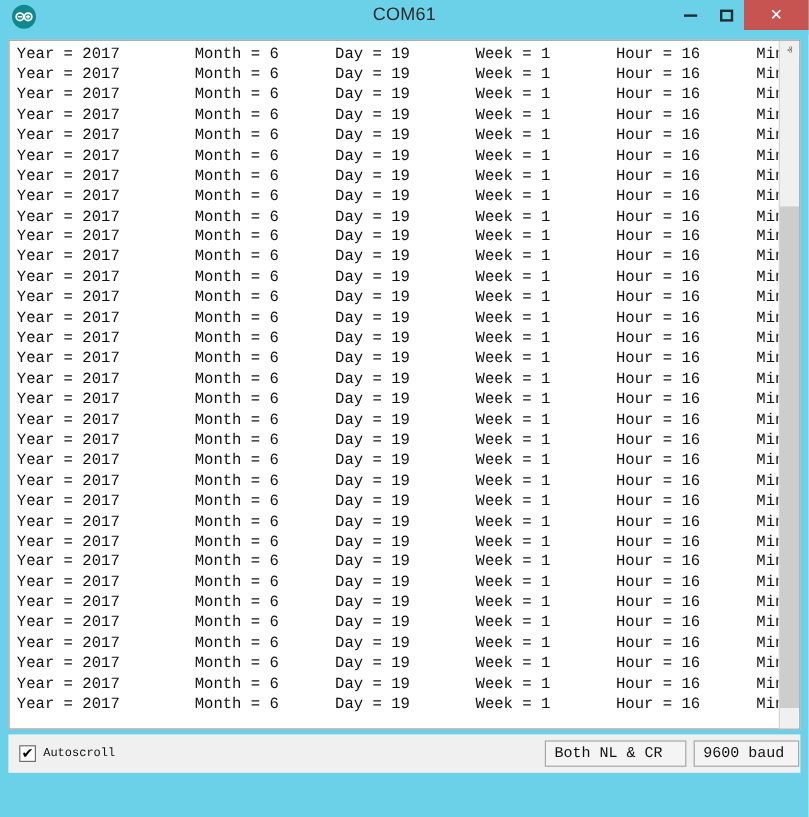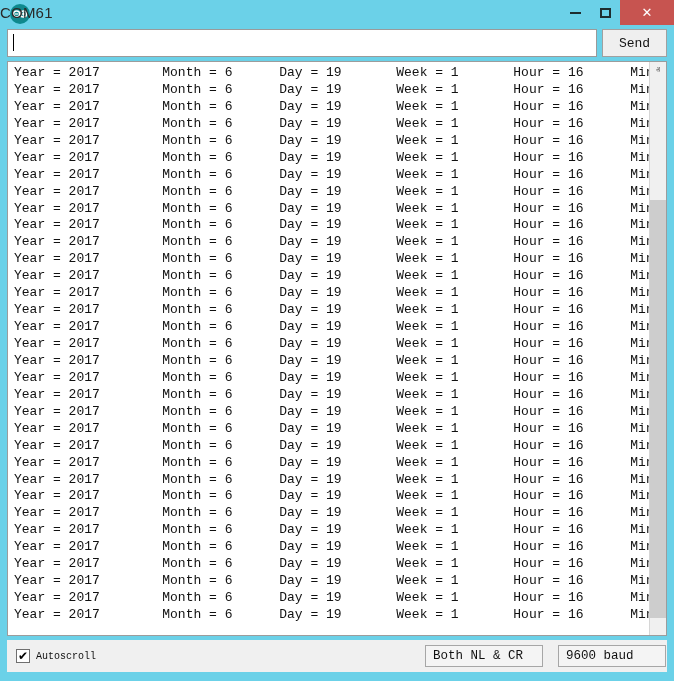--- a/index.html
+++ b/index.html
@@ -31,21 +31,21 @@
     left: 9px;
     top: 3px;
     width: 22px;
     height: 22px;
   }
   .title-text {
     position: absolute;
     left: 0;
     right: 0;
     top: 4px;
-    text-align: left;
+    text-align: center;
     font-size: 15px;
     color: #2a2a2a;
     font-family: "Liberation Sans", sans-serif;
     letter-spacing: 0.2px;
   }
   .win-controls {
     position: absolute;
     right: 0;
     top: 0;
     display: flex;
@@ -224,38 +224,38 @@
   .autoscroll-label {
     margin-left: 6px;
     font-family: "Liberation Mono", monospace;
     font-size: 10px;
     color: #111;
   }
   .dropdowns {
     position: absolute;
     right: 1px;
     display: flex;
-    gap: 15px;
+    gap: 6px;
   }
   .dropdown {
     height: 22px;
     background: #f4f4f4;
     border: 1px solid #a6a6a6;
     box-sizing: border-box;
     display: flex;
     align-items: center;
     justify-content: space-between;
     font-family: "Liberation Mono", monospace;
     font-size: 12.5px;
     color: #111;
     padding: 0 5px 0 7px;
     cursor: default;
   }
   .dropdown.line-ending { width: 118px; }
-  .dropdown.baud { width: 108px; }
+  .dropdown.baud { width: 88px; }
   .dd-arrow {
     font-size: 9px;
     color: #3a3a3a;
     font-family: "DejaVu Sans", sans-serif;
     margin-left: 6px;
   }
 </style>
 </head>
 <body>
 
@@ -284,27 +284,20 @@
       </button>
       <button class="wbtn">
         <span class="glyph-max"></span>
       </button>
       <button class="wbtn close">
         <span class="glyph-close">✕</span>
       </button>
     </div>
   </div>
 
-  <div class="sendrow">
-    <div class="send-input-wrap">
-      <span class="caret"></span>
-      <input class="send-input" type="text" placeholder="" style="">
-    </div>
-    <button class="send-button">Send</button>
-  </div>
 
   <div class="console-outer">
     <div class="console-text" id="console-text"><div class="log-line">Year = 2017        Month = 6      Day = 19       Week = 1       Hour = 16      Minute = 52    Second = 0</div><div class="log-line">Year = 2017        Month = 6      Day = 19       Week = 1       Hour = 16      Minute = 52    Second = 1</div><div class="log-line">Year = 2017        Month = 6      Day = 19       Week = 1       Hour = 16      Minute = 52    Second = 3</div><div class="log-line">Year = 2017        Month = 6      Day = 19       Week = 1       Hour = 16      Minute = 52    Second = 4</div><div class="log-line">Year = 2017        Month = 6      Day = 19       Week = 1       Hour = 16      Minute = 52    Second = 5</div><div class="log-line">Year = 2017        Month = 6      Day = 19       Week = 1       Hour = 16      Minute = 52    Second = 6</div><div class="log-line">Year = 2017        Month = 6      Day = 19       Week = 1       Hour = 16      Minute = 52    Second = 7</div><div class="log-line">Year = 2017        Month = 6      Day = 19       Week = 1       Hour = 16      Minute = 52    Second = 8</div><div class="log-line">Year = 2017        Month = 6      Day = 19       Week = 1       Hour = 16      Minute = 52    Second = 9</div><div class="log-line">Year = 2017        Month = 6      Day = 19       Week = 1       Hour = 16      Minute = 52    Second = 10</div><div class="log-line">Year = 2017        Month = 6      Day = 19       Week = 1       Hour = 16      Minute = 52    Second = 11</div><div class="log-line">Year = 2017        Month = 6      Day = 19       Week = 1       Hour = 16      Minute = 52    Second = 12</div><div class="log-line">Year = 2017        Month = 6      Day = 19       Week = 1       Hour = 16      Minute = 52    Second = 13</div><div class="log-line">Year = 2017        Month = 6      Day = 19       Week = 1       Hour = 16      Minute = 52    Second = 14</div><div class="log-line">Year = 2017        Month = 6      Day = 19       Week = 1       Hour = 16      Minute = 52    Second = 15</div><div class="log-line">Year = 2017        Month = 6      Day = 19       Week = 1       Hour = 16      Minute = 52    Second = 16</div><div class="log-line">Year = 2017        Month = 6      Day = 19       Week = 1       Hour = 16      Minute = 52    Second = 17</div><div class="log-line">Year = 2017        Month = 6      Day = 19       Week = 1       Hour = 16      Minute = 52    Second = 18</div><div class="log-line">Year = 2017        Month = 6      Day = 19       Week = 1       Hour = 16      Minute = 52    Second = 19</div><div class="log-line">Year = 2017        Month = 6      Day = 19       Week = 1       Hour = 16      Minute = 52    Second = 20</div><div class="log-line">Year = 2017        Month = 6      Day = 19       Week = 1       Hour = 16      Minute = 52    Second = 21</div><div class="log-line">Year = 2017        Month = 6      Day = 19       Week = 1       Hour = 16      Minute = 52    Second = 22</div><div class="log-line">Year = 2017        Month = 6      Day = 19       Week = 1       Hour = 16      Minute = 52    Second = 23</div><div class="log-line">Year = 2017        Month = 6      Day = 19       Week = 1       Hour = 16      Minute = 52    Second = 24</div><div class="log-line">Year = 2017        Month = 6      Day = 19       Week = 1       Hour = 16      Minute = 52    Second = 25</div><div class="log-line">Year = 2017        Month = 6      Day = 19       Week = 1       Hour = 16      Minute = 52    Second = 26</div><div class="log-line">Year = 2017        Month = 6      Day = 19       Week = 1       Hour = 16      Minute = 52    Second = 27</div><div class="log-line">Year = 2017        Month = 6      Day = 19       Week = 1       Hour = 16      Minute = 52    Second = 28</div><div class="log-line">Year = 2017        Month = 6      Day = 19       Week = 1       Hour = 16      Minute = 52    Second = 29</div><div class="log-line">Year = 2017        Month = 6      Day = 19       Week = 1       Hour = 16      Minute = 52    Second = 30</div><div class="log-line">Year = 2017        Month = 6      Day = 19       Week = 1       Hour = 16      Minute = 52    Second = 31</div><div class="log-line">Year = 2017        Month = 6      Day = 19       Week = 1       Hour = 16      Minute = 52    Second = 32</div><div class="log-line">Year = 2017        Month = 6      Day = 19       Week = 1       Hour = 16      Minute = 52    Second = 33</div></div>
     <div class="scrollbar">
       <div class="sb-arrow up">ⱏ</div>
       <div class="sb-thumb"></div>
       <div class="sb-arrow down">ⱟ</div>
     </div>
   </div>
 

